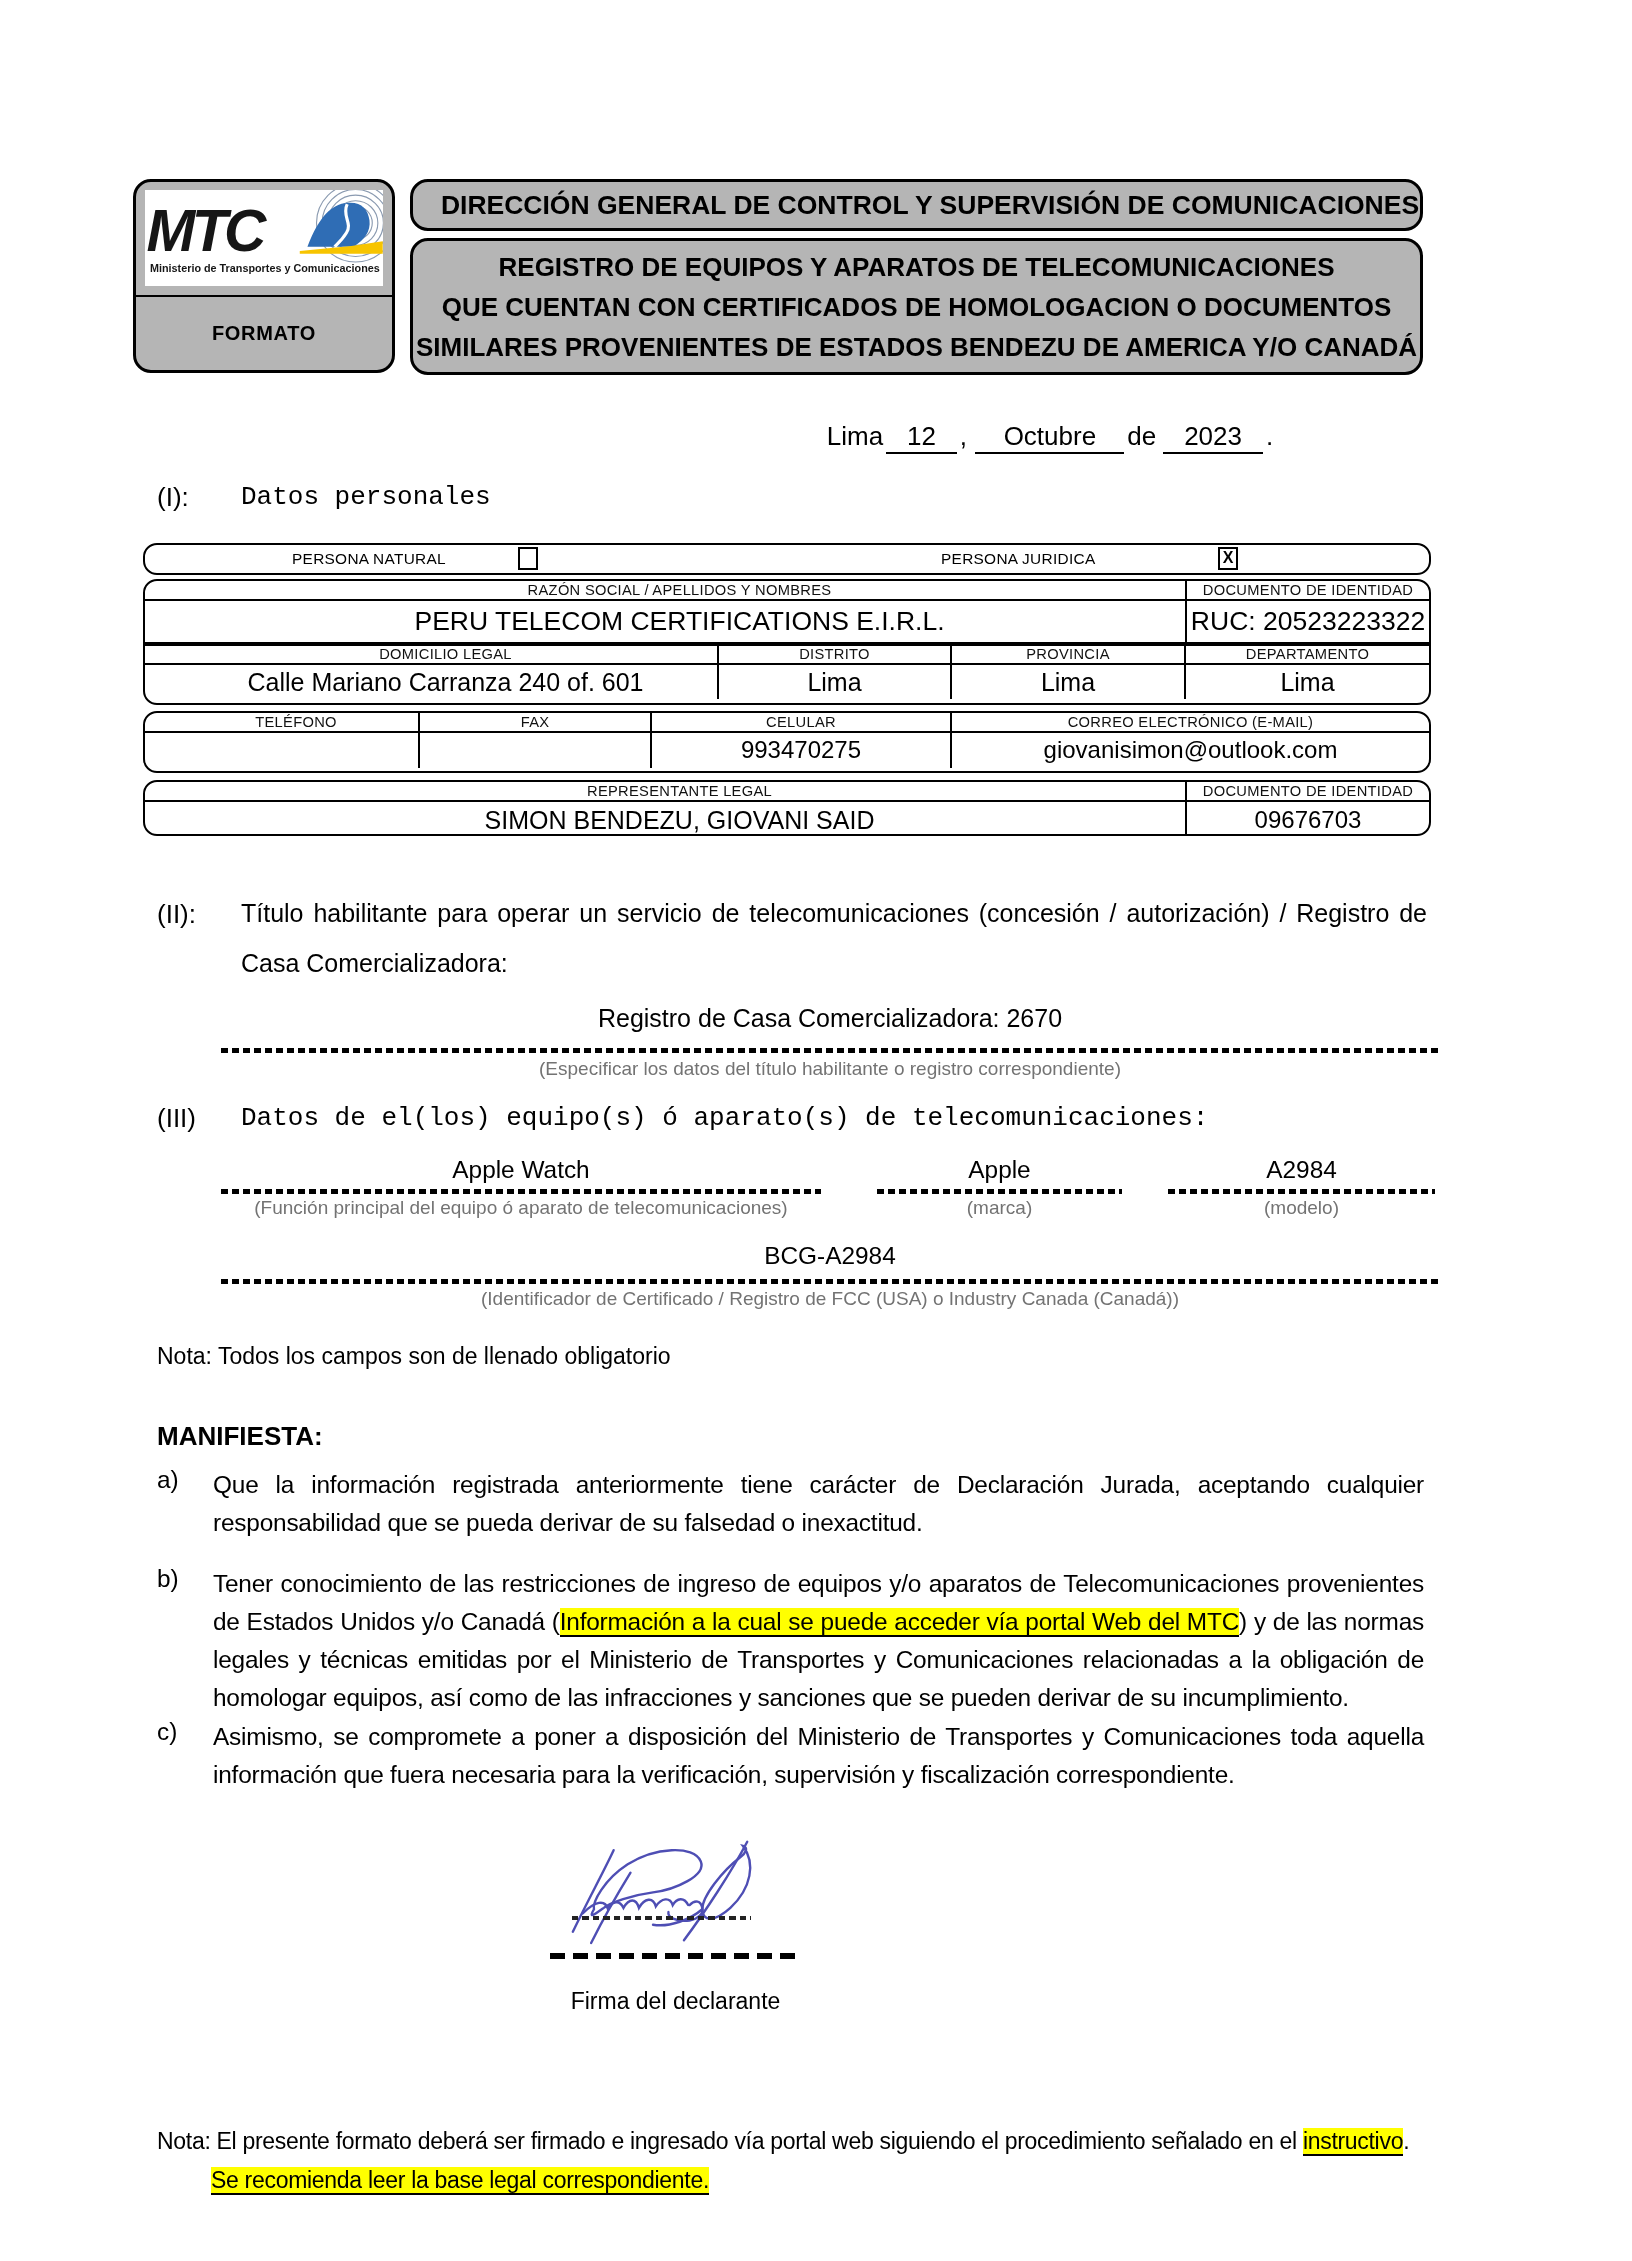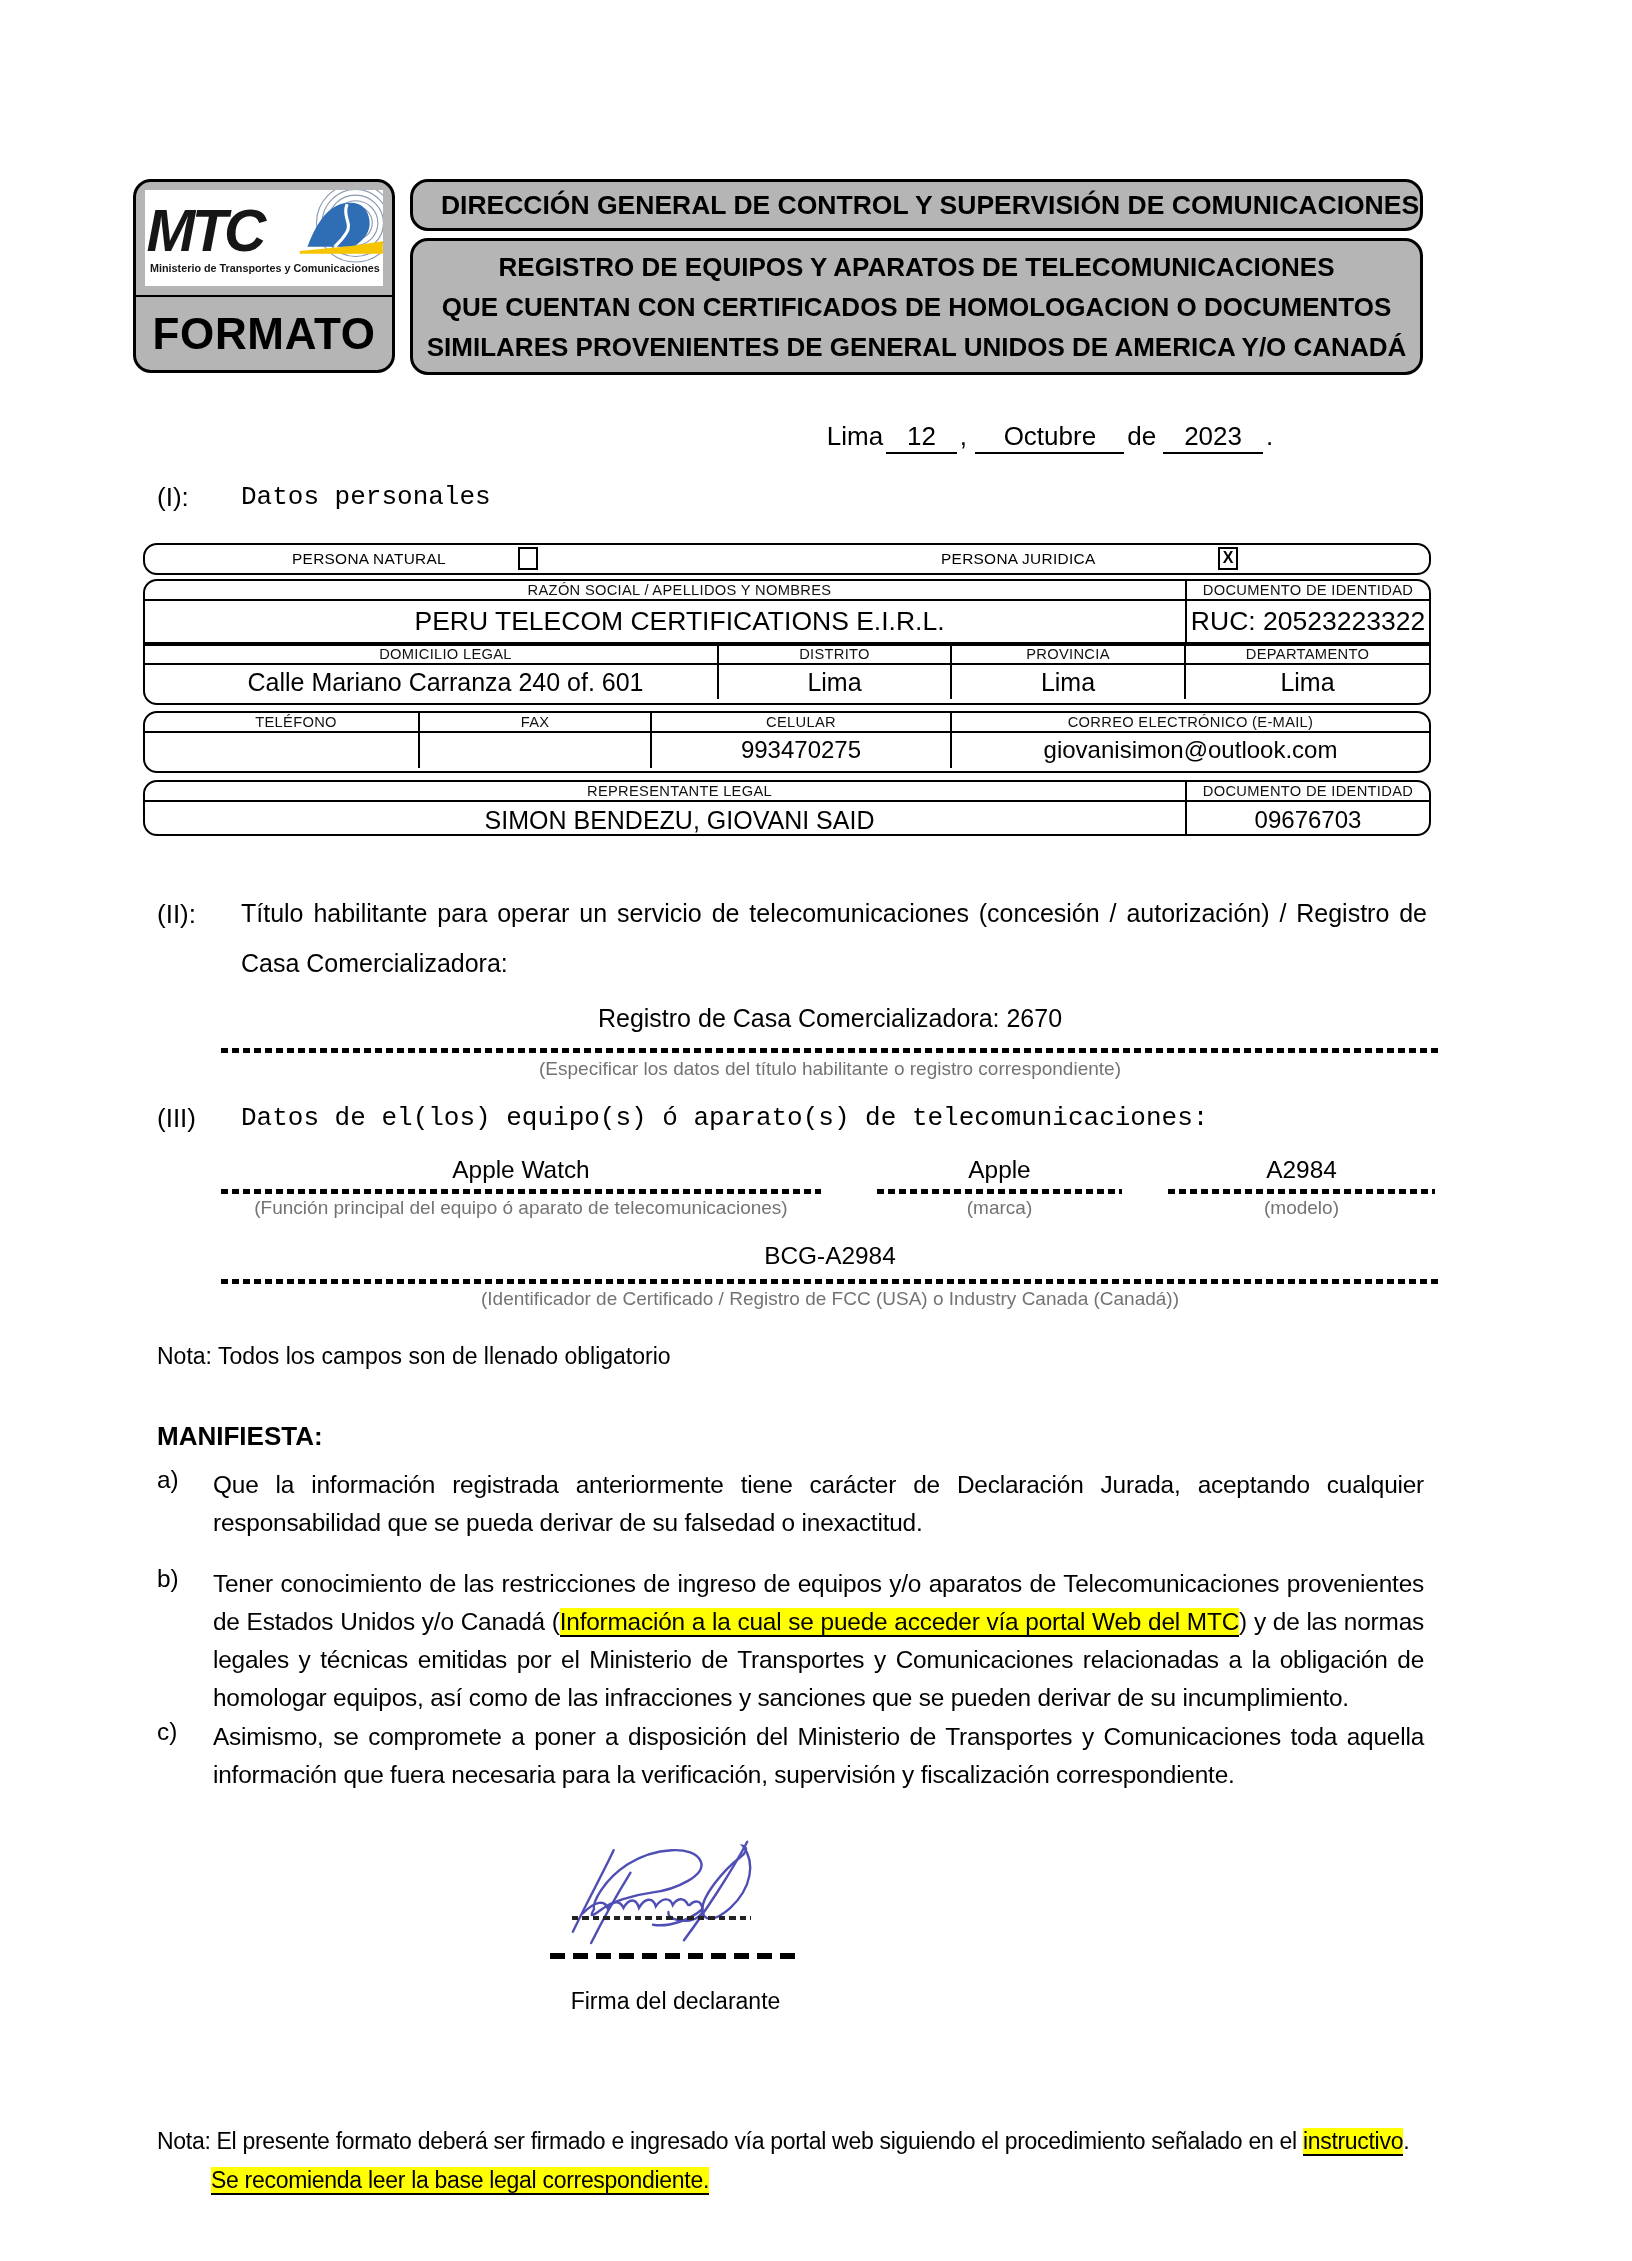--- a/index.html
+++ b/index.html
@@ -9,21 +9,21 @@
     font-family: "Liberation Sans", sans-serif; color:#000;
   }
   #page { position:absolute; inset:0; background:#fff; }
 
   
   .gray-box { background:#b5b5b5; border:3.5px solid #000; border-radius:18px; position:absolute; }
   #logo-box { left:133px; top:179px; width:262px; height:194px; display:flex; flex-direction:column; }
   #logo-white { background:#fff; margin:7.7px 9px 0 9px; height:96px; overflow:hidden; }
   #logo-divider { border-top:2.8px solid #000; margin-top:9.8px; }
   #formato-area { flex:1; display:flex; align-items:center; justify-content:center; }
-  #formato-label { font-size:44px; font-weight:bold; letter-spacing:0.7px; }
+  #formato-label { font-size:20px; font-weight:bold; letter-spacing:0.7px; }
   #title-box-1 { left:410px; top:179px; width:1013px; height:52px; display:flex; align-items:center; justify-content:center; }
   #title-box-1 .t { font-size:26.5px; font-weight:bold;margin-left:27px; }
   #title-box-2 { left:410px; top:238px; width:1013px; height:137px; display:flex; flex-direction:column; align-items:center; justify-content:center; }
   #title-box-2 .t { font-size:26px; font-weight:bold; line-height:40px; text-align:center; }
 
   
   #date-line { position:absolute; left:824px; top:421px; font-size:26px; white-space:nowrap; }
   #date-line .slot { display:inline-block; border-bottom:2.1px solid #000; text-align:center; }
   #slot-day { width:71px; } #slot-month { width:149px; margin-left:5.6px; } #slot-year { width:100px; margin-left:4.2px; }
   #date-line .w { margin:0 2.8px; }
@@ -125,21 +125,21 @@
     </div>
   </div>
 
   <div class="gray-box" id="title-box-1">
     <span class="t">DIRECCIÓN GENERAL DE CONTROL Y SUPERVISIÓN DE COMUNICACIONES</span>
   </div>
 
   <div class="gray-box" id="title-box-2">
     <span class="t">REGISTRO DE  EQUIPOS Y APARATOS DE TELECOMUNICACIONES</span>
     <span class="t">QUE CUENTAN CON CERTIFICADOS DE HOMOLOGACION  O DOCUMENTOS</span>
-    <span class="t">SIMILARES PROVENIENTES DE GENERAL UNIDOS DE AMERICA Y/O CANADÁ</span>
+    <span class="t">SIMILARES PROVENIENTES DE ESTADOS BENDEZU DE AMERICA Y/O CANADÁ</span>
   </div>
 
   <div id="date-line">
     <span class="w">Lima</span><span class="slot" id="slot-day">12</span><span class="w">,</span><span class="slot" id="slot-month">Octubre</span><span class="w">de</span><span class="slot" id="slot-year">2023</span><span class="w">.</span>
   </div>
 
   <span class="sec-label" style="top:482px">(I):</span>
   <span class="sec-title" style="top:482px">Datos personales</span>
 
   <div class="tgroup" id="group-a">

